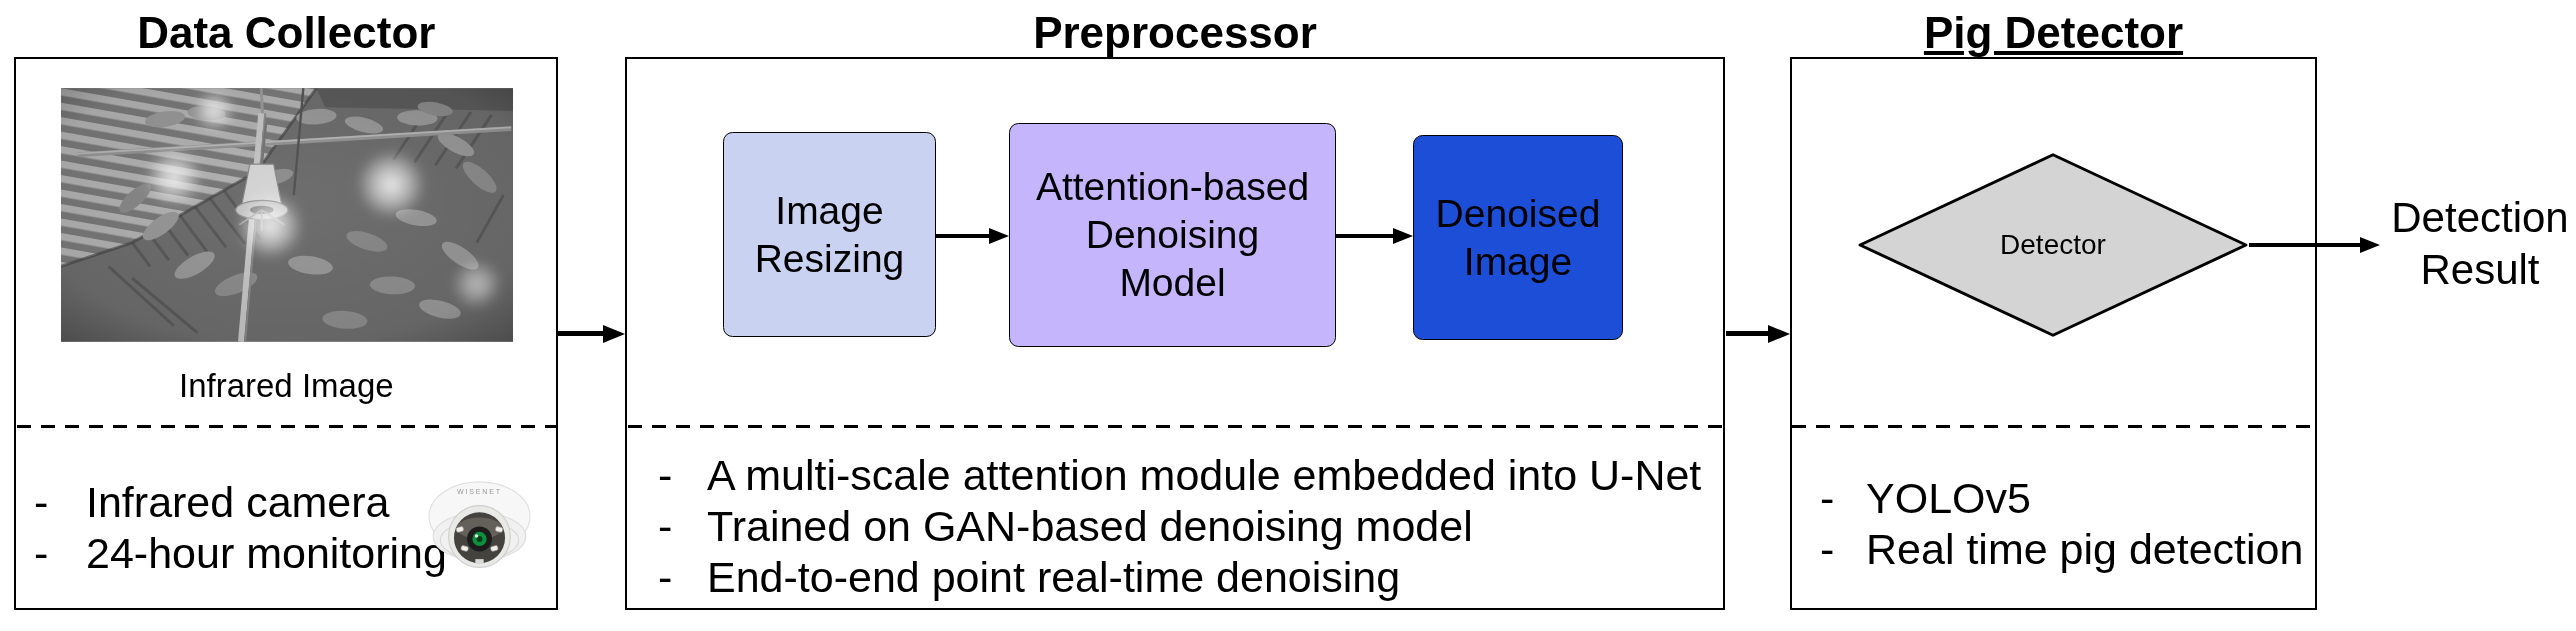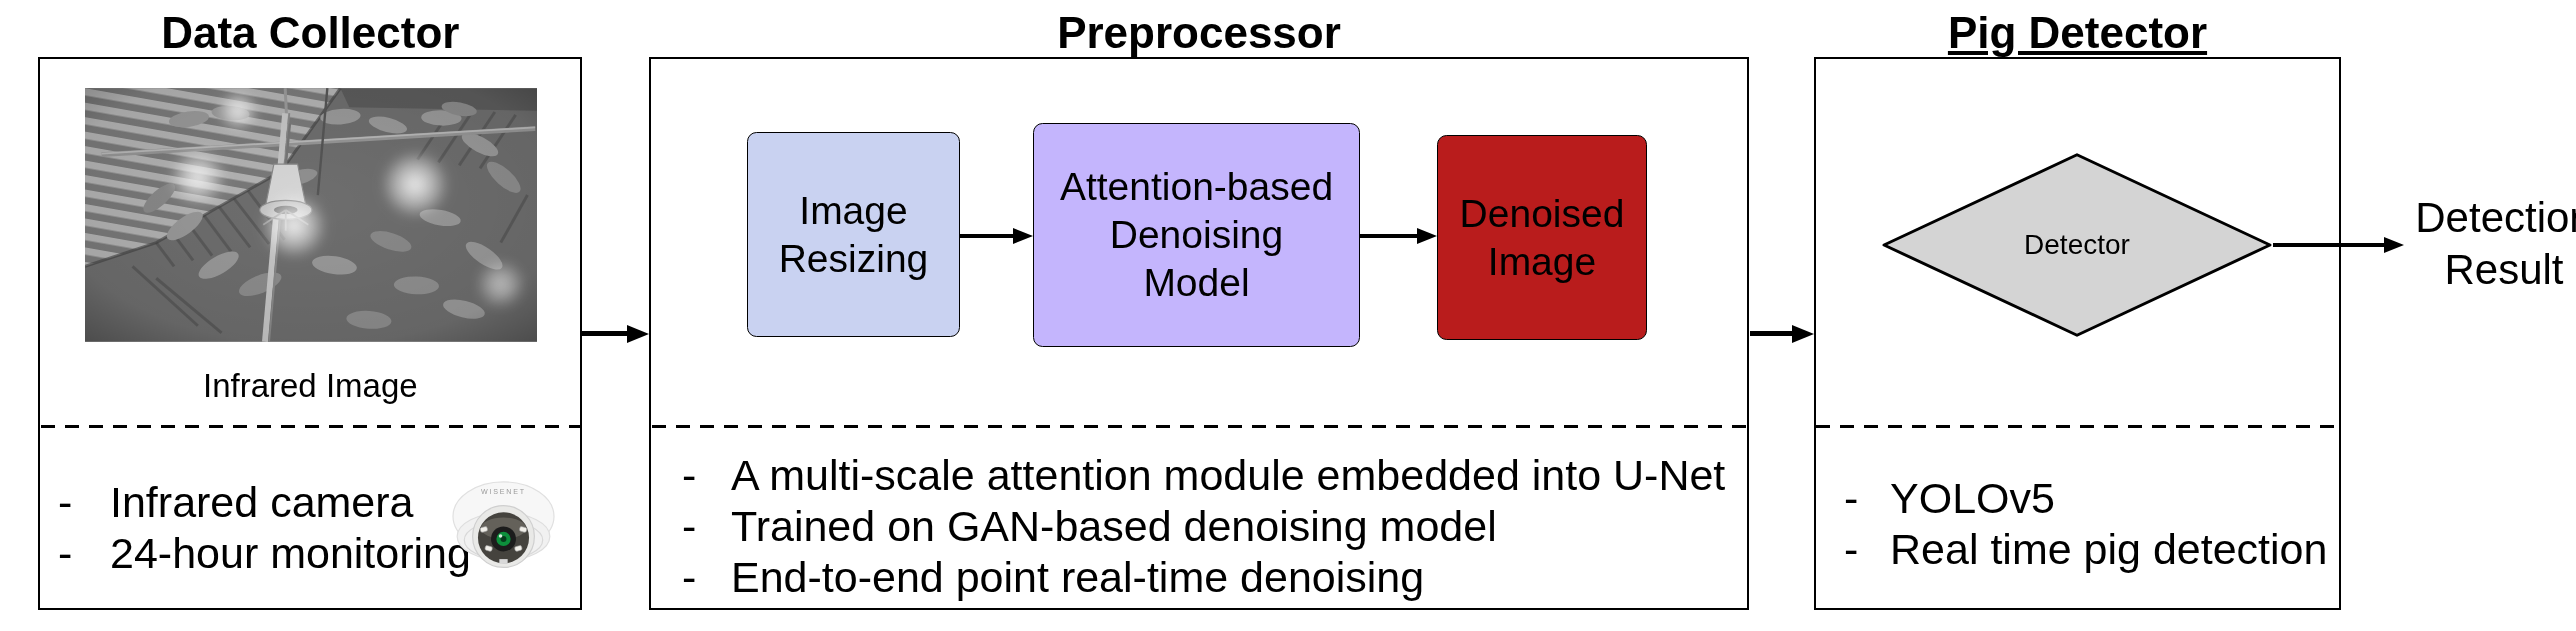--- a/index.html
+++ b/index.html
@@ -1,18 +1,18 @@
 <!DOCTYPE html>
 <html style="font-size:9.5px"><head>
 <meta charset="utf-8">
 <style>
   html,body{margin:0;padding:0;background:#ffffff;}
   body{width:2576px;height:632px;overflow:hidden;
        font-family:"Liberation Sans","DejaVu Sans",sans-serif;color:#000;}
-  .canvas{position:relative;width:2476px;height:632px;background:#fff;margin-left:24px;}
+  .canvas{position:relative;width:2476px;height:632px;background:#fff;}
   .panel{position:absolute;top:57px;height:553px;border:2.4px solid #000;background:#fff;box-sizing:border-box;}
   .panel-title{position:absolute;top:8.3px;height:50px;font-size:44px;font-weight:bold;
                text-align:center;line-height:50px;white-space:nowrap;}
   .sep{position:absolute;top:425px;height:3px;
        background:repeating-linear-gradient(to right,#000 0 14.3px,transparent 14.3px 24px);}
   .bullets{position:absolute;font-size:43px;}
   .bullet{display:flex;align-items:baseline;}
   .dash{display:inline-block;flex:0 0 auto;}
   .p1 .bullet,.p3 .bullet{line-height:51px;}
   .flowbox{position:absolute;border:1.8px solid #000;border-radius:9.5px;box-sizing:border-box;
@@ -188,21 +188,21 @@
     <div>Attention-based</div>
     <div>Denoising</div>
     <div>Model</div>
   </div>
 
   <div class="arrow small" style="left:1336px;top:227px;width:77px;height:18px;">
     <div class="shaft"></div>
     <div class="head"></div>
   </div>
 
-  <div class="flowbox" style="left:1413px;top:135px;width:210px;height:205px;background:#b91c1c;">
+  <div class="flowbox" style="left:1413px;top:135px;width:210px;height:205px;background:#1d4ed8;">
     <div>Denoised</div>
     <div>Image</div>
   </div>
 
   <div class="sep" style="left:628px;width:1096px;"></div>
 
   <div class="bullets p2" style="left:658px;top:450px;line-height:51px;">
     <div class="bullet">
       <span class="dash" style="width:49px;">-</span>
       <span>A multi-scale attention module embedded into U-Net</span>

